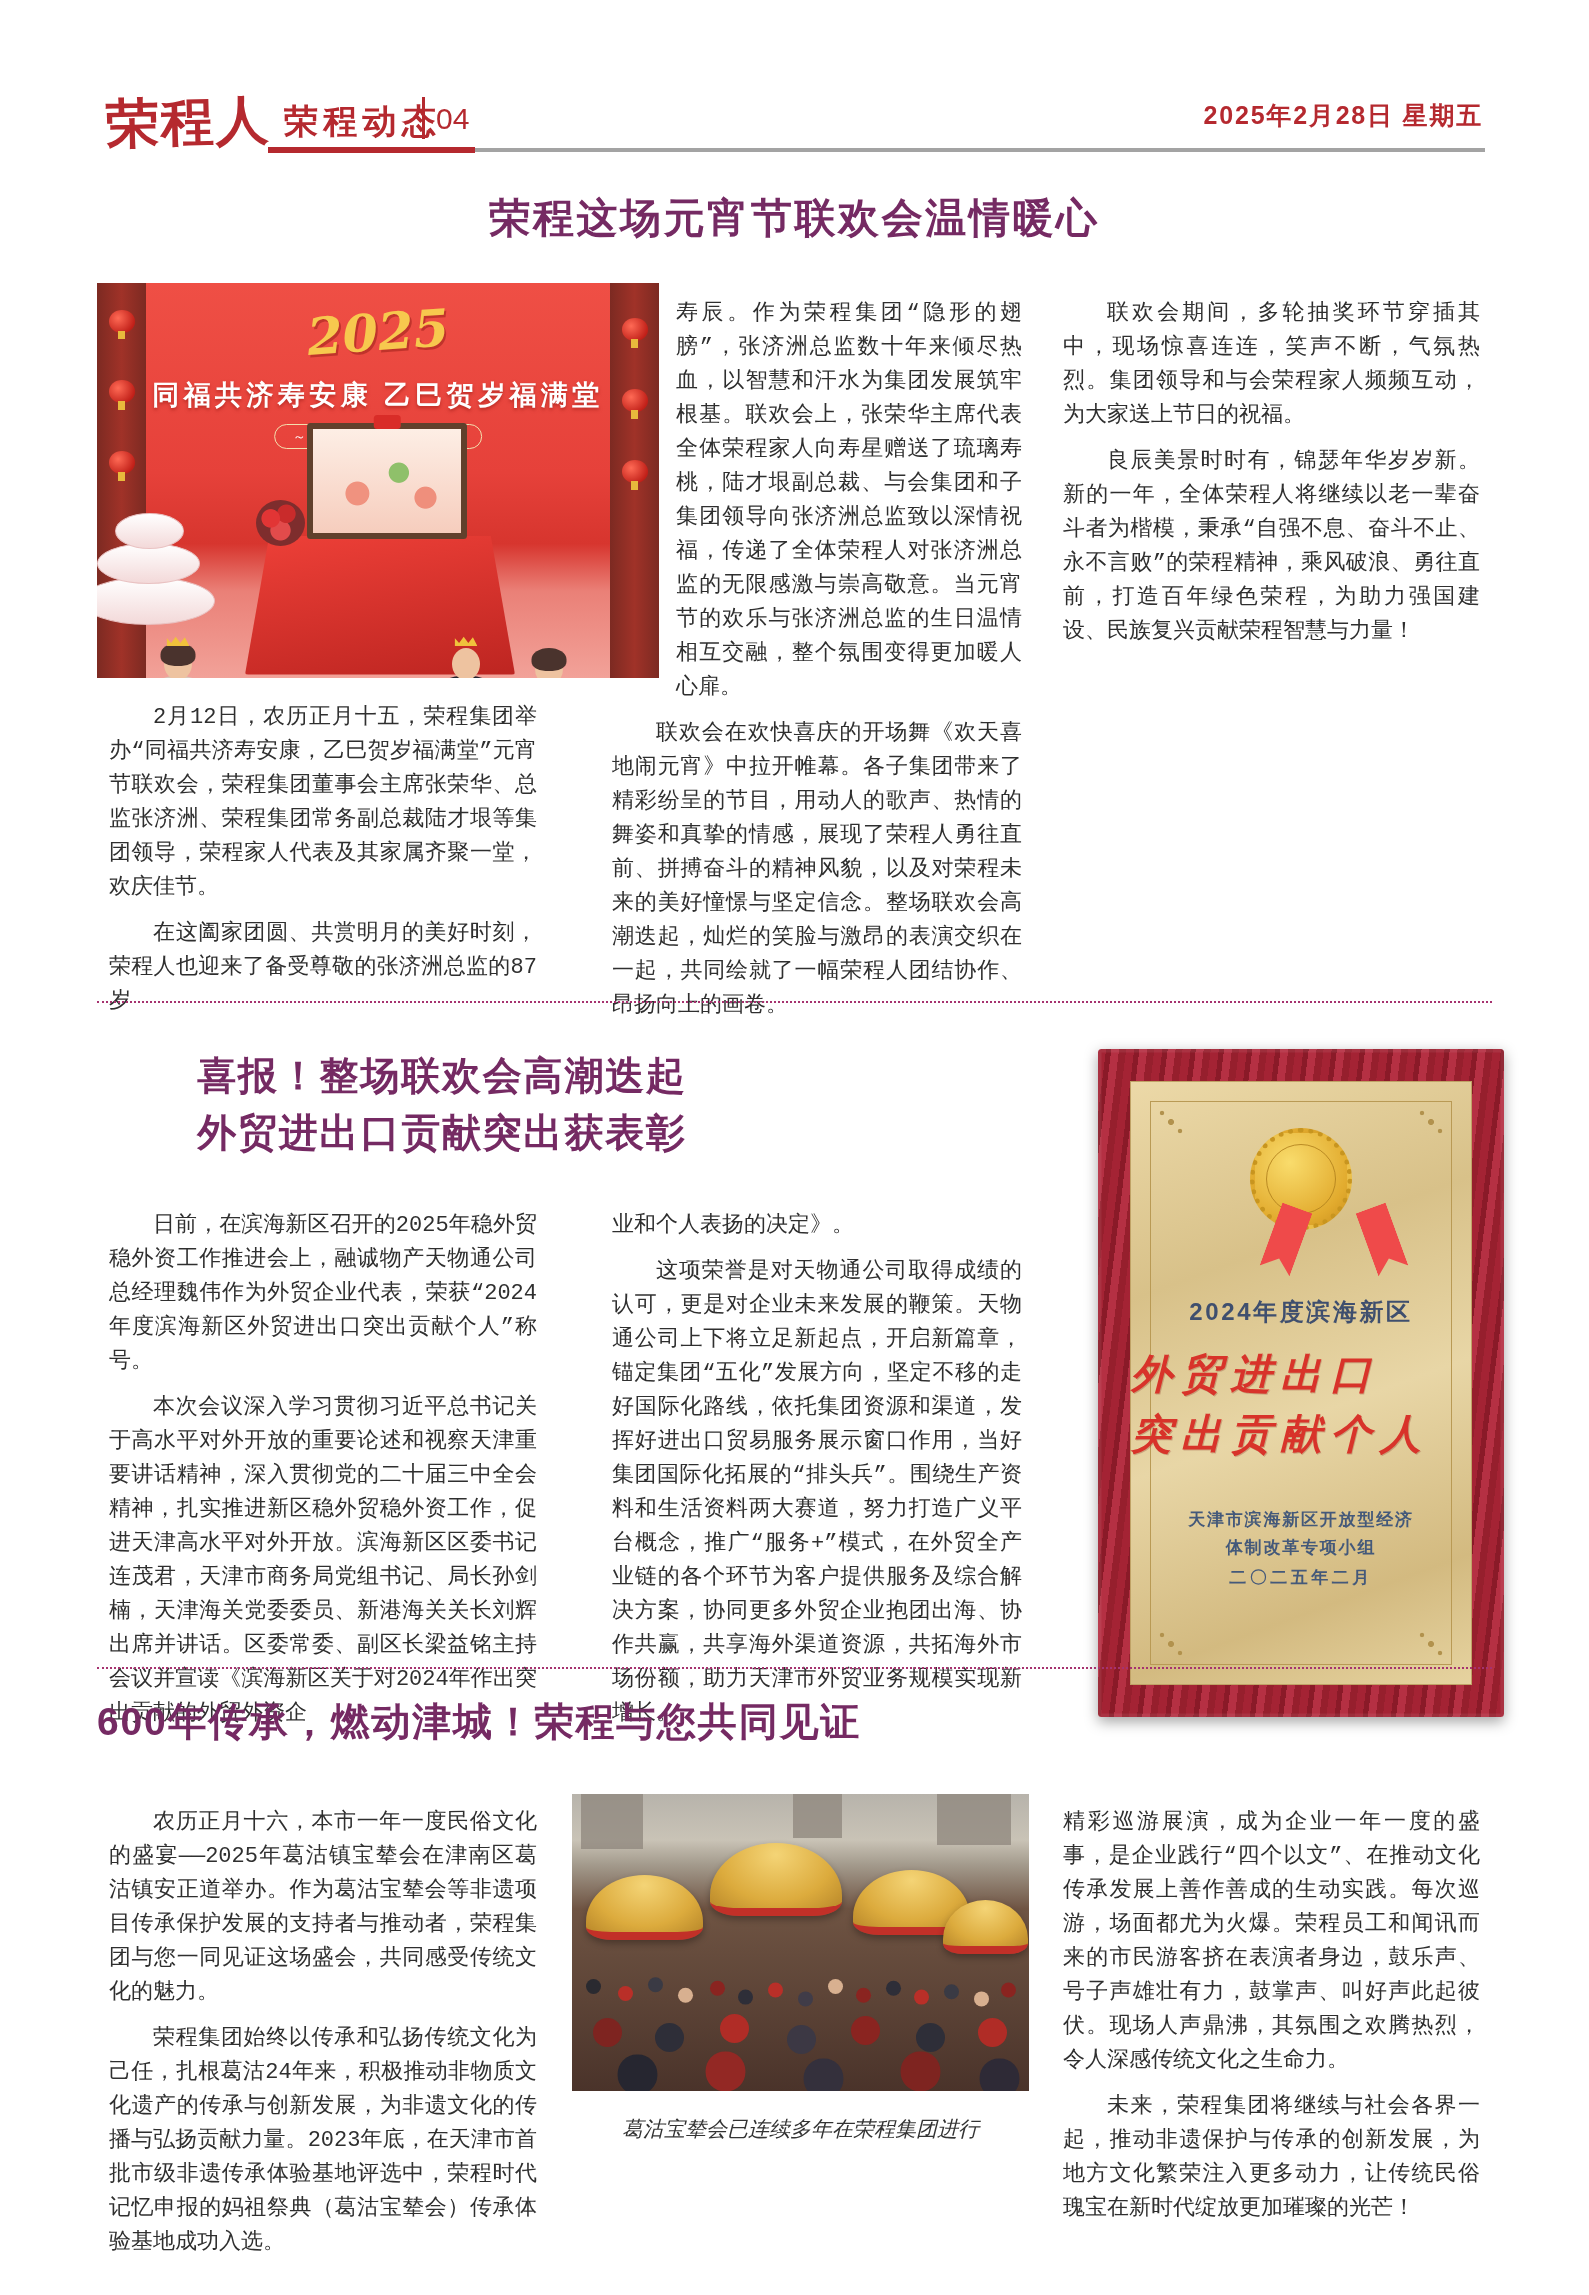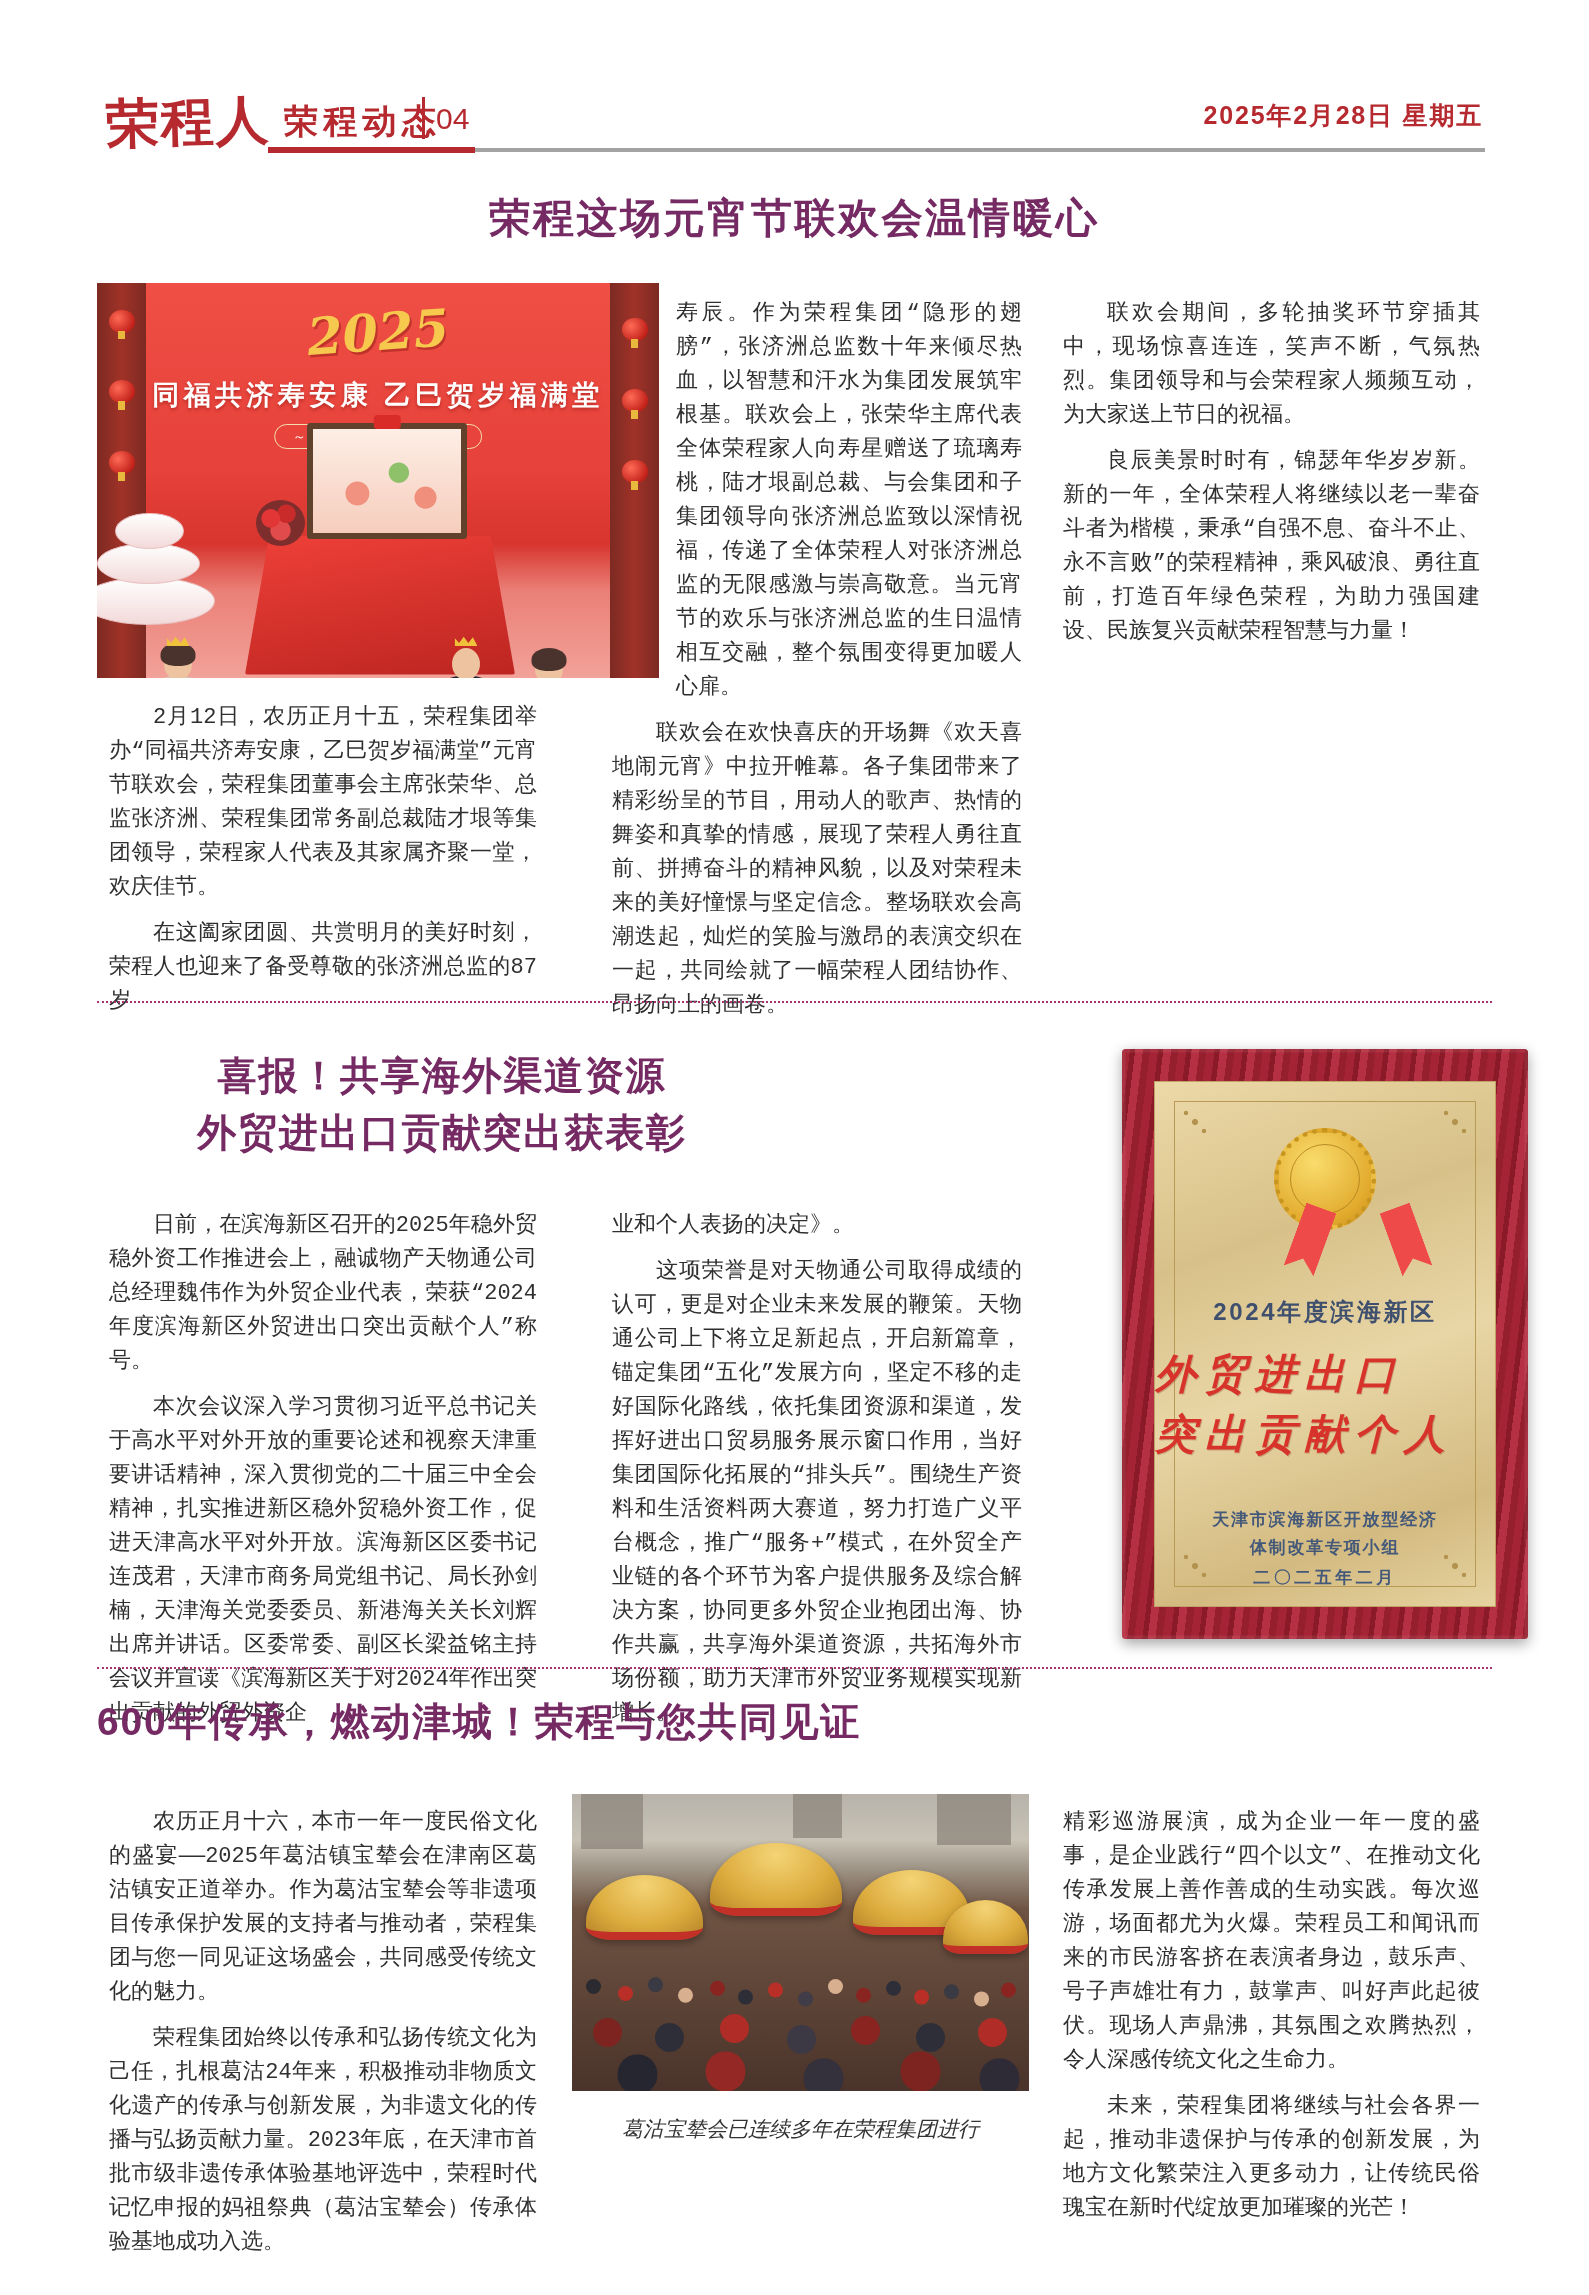--- a/index.html
+++ b/index.html
@@ -83,21 +83,21 @@
   .torso{position:absolute;left:50%;transform:translateX(-50%);top:28px;}
   .pers1 .torso{width:67px;height:168px;background:#d9c6b8;border-radius:30px 30px 8.8px 8.8px;}
   .pers2 .torso{width:71px;height:157px;background:#23242e;border-radius:30px 30px 7px 7px;}
   .bouquet{bottom:132px;left:159px;width:49px;height:46px;border-radius:50%;
         background:radial-gradient(circle at 30% 40%,#e23535 8.8px,transparent 9.7px),
                    radial-gradient(circle at 62% 30%,#c92b2b 8.8px,transparent 9.7px),
                    radial-gradient(circle at 50% 66%,#e24b4b 9.7px,transparent 10.6px),
                    #7e2d2d;}
 
   
-  .plaque{left:1122px;top:1049px;width:406px;height:590px;border-radius:3.5px;
+  .plaque{left:1098px;top:1049px;width:406px;height:668px;border-radius:3.5px;
         background:repeating-linear-gradient(97deg,#a42334 0 8px,#8a1a28 8px 13.2px,#b53043 13.2px 21px,#961f2d 21px 28px);
         box-shadow:0 4.4px 14px rgba(0,0,0,.35), inset 0 0 0 3.5px rgba(255,255,255,.07);}
   .plaque-plate{position:absolute;left:32px;top:32px;right:32px;bottom:32px;
         background:linear-gradient(160deg,#ecd9a8,#d8c189 30%,#e8d6a6 55%,#d3ba80 82%,#e6d3a0);
         border:0.9px solid #c0a266;}
   .plaque-pinline{position:absolute;left:19.4px;top:19.4px;right:19.4px;bottom:19.4px;border:1.8px solid #b99a55;}
   .corner{position:absolute;width:30px;height:30px;
         background:radial-gradient(circle at 50% 50%,#b2924d 2.6px,transparent 3.5px),
                    radial-gradient(circle at 20% 20%,#b2924d 1.8px,transparent 2.6px),
                    radial-gradient(circle at 80% 80%,#b2924d 1.8px,transparent 2.6px);}
@@ -206,21 +206,21 @@
       </div>
   </div>
   <div class="abs col a1col3">
       <p class="para">联欢会期间，多轮抽奖环节穿插其中，现场惊喜连连，笑声不断，气氛热烈。集团领导和与会荣程家人频频互动，为大家送上节日的祝福。</p>
       <p class="para">良辰美景时时有，锦瑟年华岁岁新。新的一年，全体荣程人将继续以老一辈奋斗者为楷模，秉承“自强不息、奋斗不止、永不言败”的荣程精神，乘风破浪、勇往直前，打造百年绿色荣程，为助力强国建设、民族复兴贡献荣程智慧与力量！</p>
     </div>
 
   <div class="abs divider div1"></div>
 
   <div class="abs h-title title2">
-    <div>喜报！共享海外渠道资源</div>
+    <div>喜报！整场联欢会高潮迭起</div>
     <div>外贸进出口贡献突出获表彰</div>
   </div>
   <div class="abs col a2col1">
       <p class="para">日前，在滨海新区召开的2025年稳外贸稳外资工作推进会上，融诚物产天物通公司总经理魏伟作为外贸企业代表，荣获“2024年度滨海新区外贸进出口突出贡献个人”称号。</p>
       <p class="para">本次会议深入学习贯彻习近平总书记关于高水平对外开放的重要论述和视察天津重要讲话精神，深入贯彻党的二十届三中全会精神，扎实推进新区稳外贸稳外资工作，促进天津高水平对外开放。滨海新区区委书记连茂君，天津市商务局党组书记、局长孙剑楠，天津海关党委委员、新港海关关长刘辉出席并讲话。区委常委、副区长梁益铭主持会议并宣读《滨海新区关于对2024年作出突出贡献的外贸外资企</p>
     </div>
   <div class="abs col a2col2">
       <p class="para noindent">业和个人表扬的决定》。</p>
       <p class="para">这项荣誉是对天物通公司取得成绩的认可，更是对企业未来发展的鞭策。天物通公司上下将立足新起点，开启新篇章，锚定集团“五化”发展方向，坚定不移的走好国际化路线，依托集团资源和渠道，发挥好进出口贸易服务展示窗口作用，当好集团国际化拓展的“排头兵”。围绕生产资料和生活资料两大赛道，努力打造广义平台概念，推广“服务+”模式，在外贸全产业链的各个环节为客户提供服务及综合解决方案，协同更多外贸企业抱团出海、协作共赢，共享海外渠道资源，共拓海外市场份额，助力天津市外贸业务规模实现新增长。</p>
     </div>

